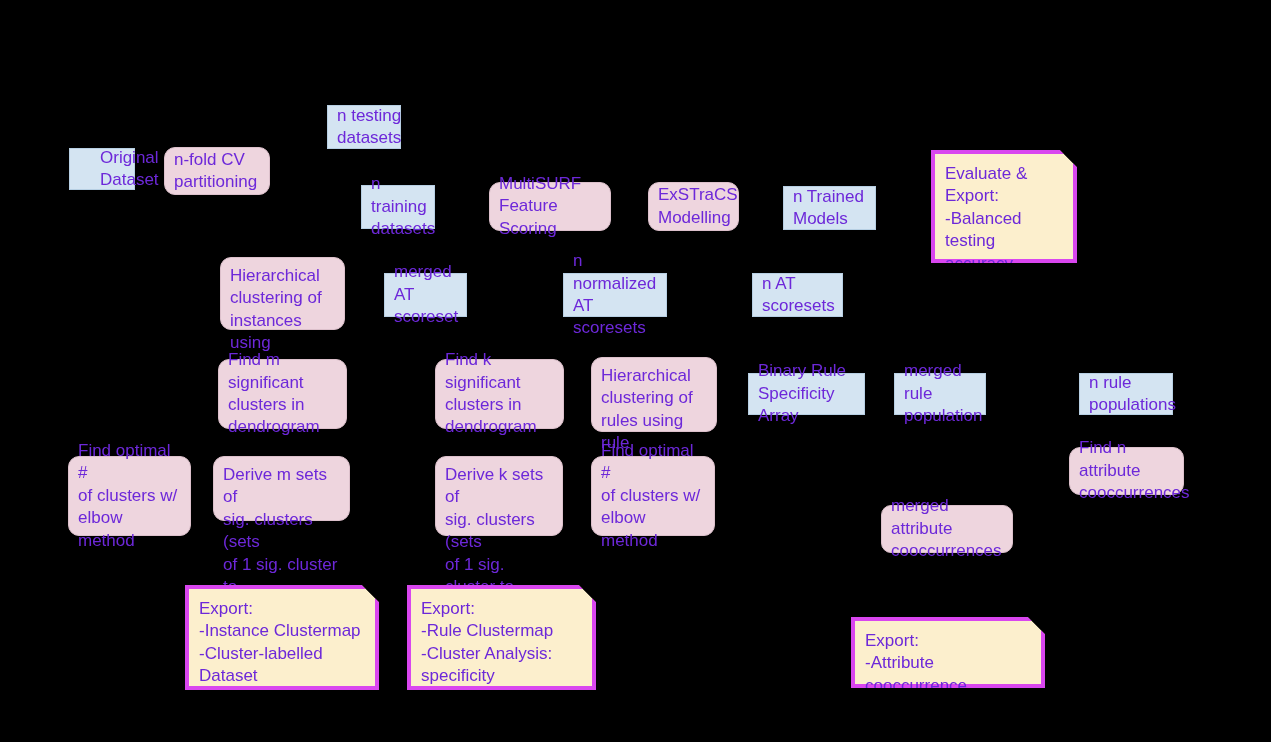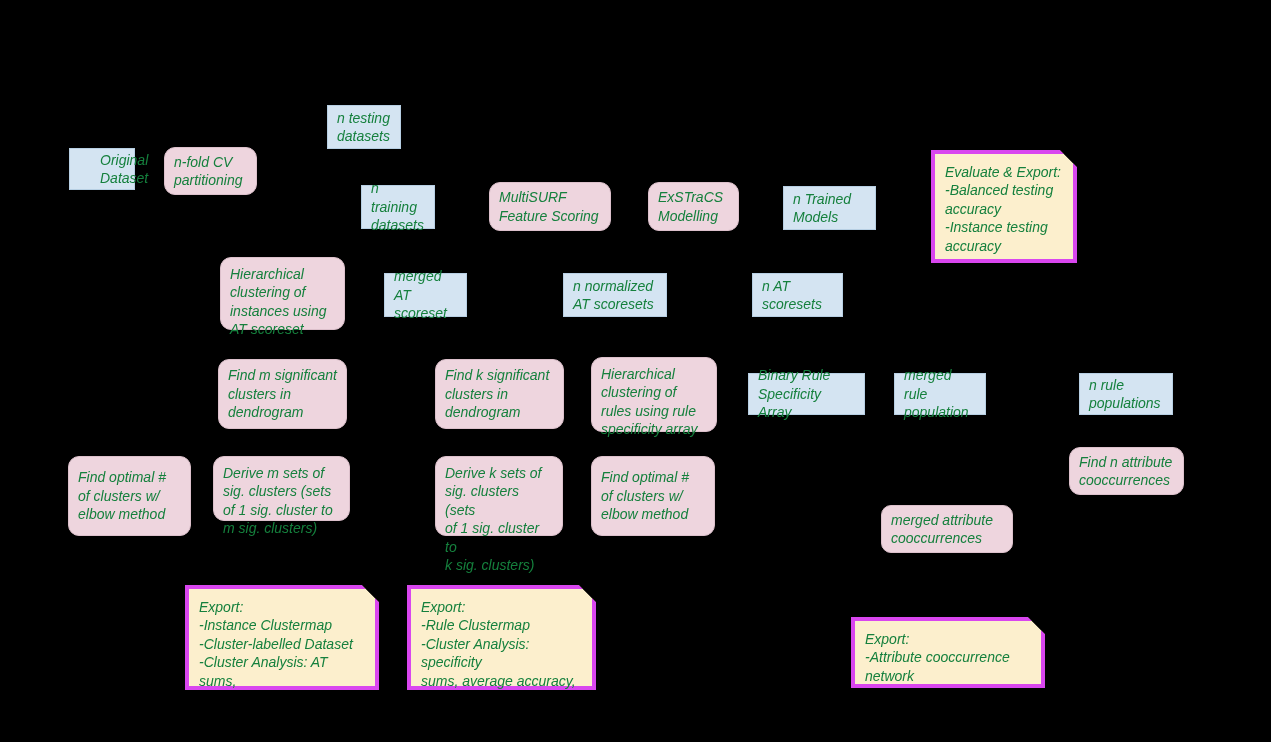--- a/index.html
+++ b/index.html
@@ -11,28 +11,27 @@
     position: relative;
     width: 1271px;
     height: 742px;
     background: #000000;
     overflow: hidden;
     font-family: "Liberation Sans", "DejaVu Sans", sans-serif;
   }
   .node {
     position: absolute;
     box-sizing: border-box;
-    color: #15803d;
-    font-size: 14px;
+    color: #6d28d9;
+    font-size: 17px;
     line-height: 1.32;
     white-space: pre-line;
     padding: 7px 9px;
     display: flex;
     align-items: center;
-    font-style: italic;
   }
   .node.top { align-items: flex-start; }
   .data-node {
     background: #d4e4f2;
     border: 1px solid #b7cfe3;
   }
   .proc-node {
     background: #eed5de;
     border: 1px solid #dcc0cb;
     border-radius: 11px;
@@ -54,21 +53,21 @@
     clip-path: polygon(0 0, 100% 100%, 100% 0);
     pointer-events: none;
   }
 </style>
 </head>
 <body>
 
 <div id="canvas" style="background: rgb(0, 0, 0);">
     <div class="node data-node" style="left: 69px; top: 148px; width: 66px; height: 42px; padding-left: 30px;">Original
 Dataset</div>
-    <div class="node proc-node" style="left: 164px; top: 147px; width: 93px; height: 48px;">n-fold CV
+    <div class="node proc-node" style="left: 164px; top: 147px; width: 106px; height: 48px;">n-fold CV
 partitioning</div>
     <div class="node data-node" style="left: 327px; top: 105px; width: 74px; height: 44px;">n testing
 datasets</div>
     <div class="node data-node" style="left: 327px; top: 185px; width: 74px; height: 44px; margin-left: 34px;">n training
 datasets</div>
     <div class="node proc-node" style="left: 489px; top: 182px; width: 122px; height: 49px;">MultiSURF
 Feature Scoring</div>
     <div class="node proc-node" style="left: 648px; top: 182px; width: 91px; height: 49px;">ExSTraCS
 Modelling</div>
     <div class="node data-node" style="left: 783px; top: 186px; width: 93px; height: 44px;">n Trained

